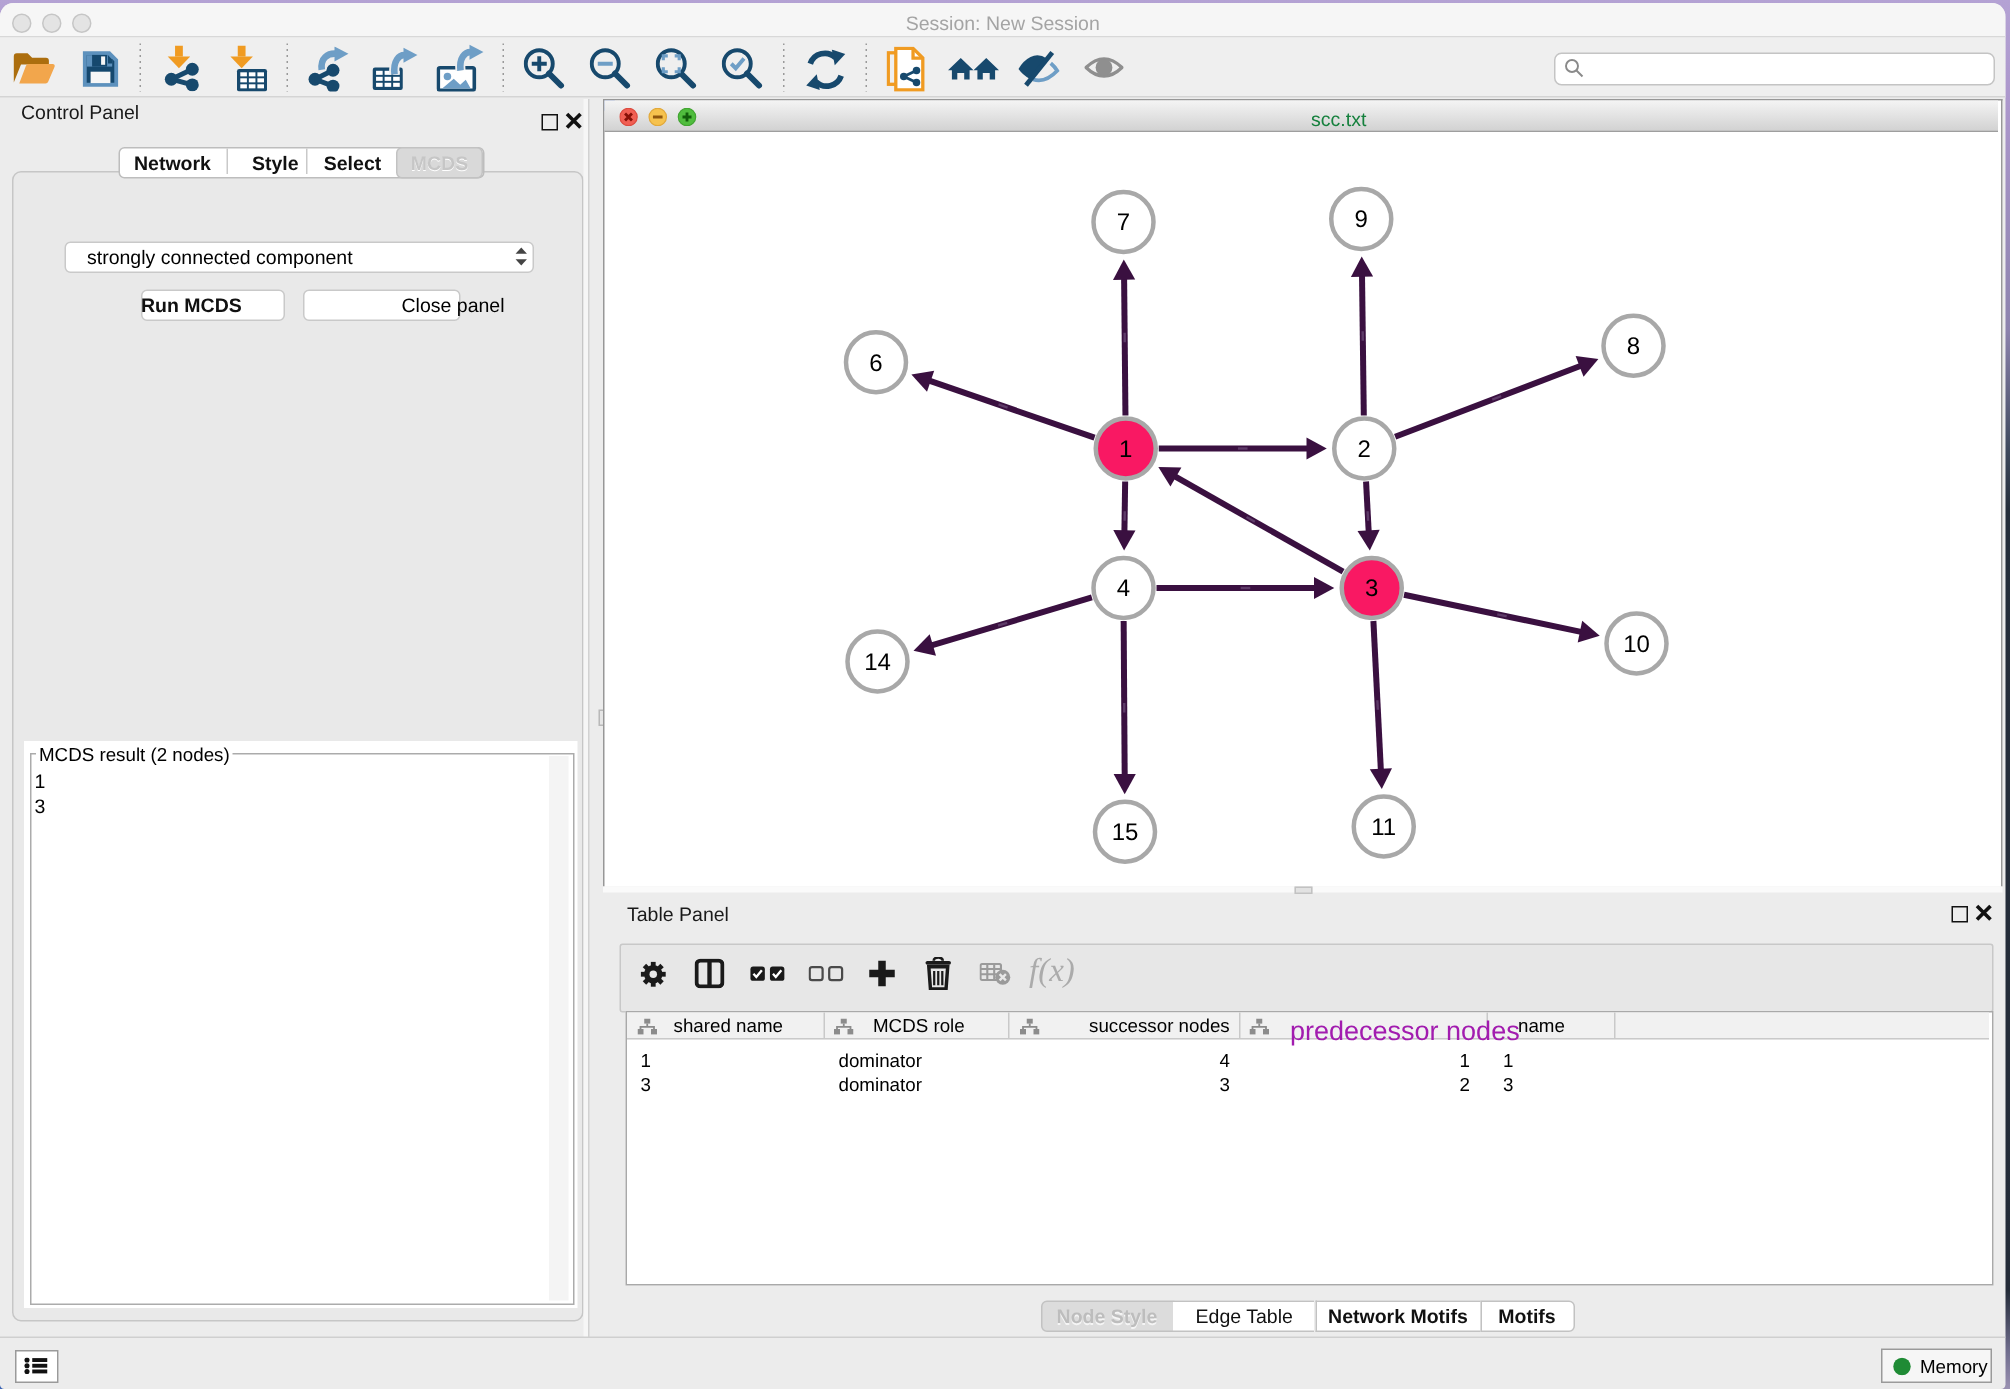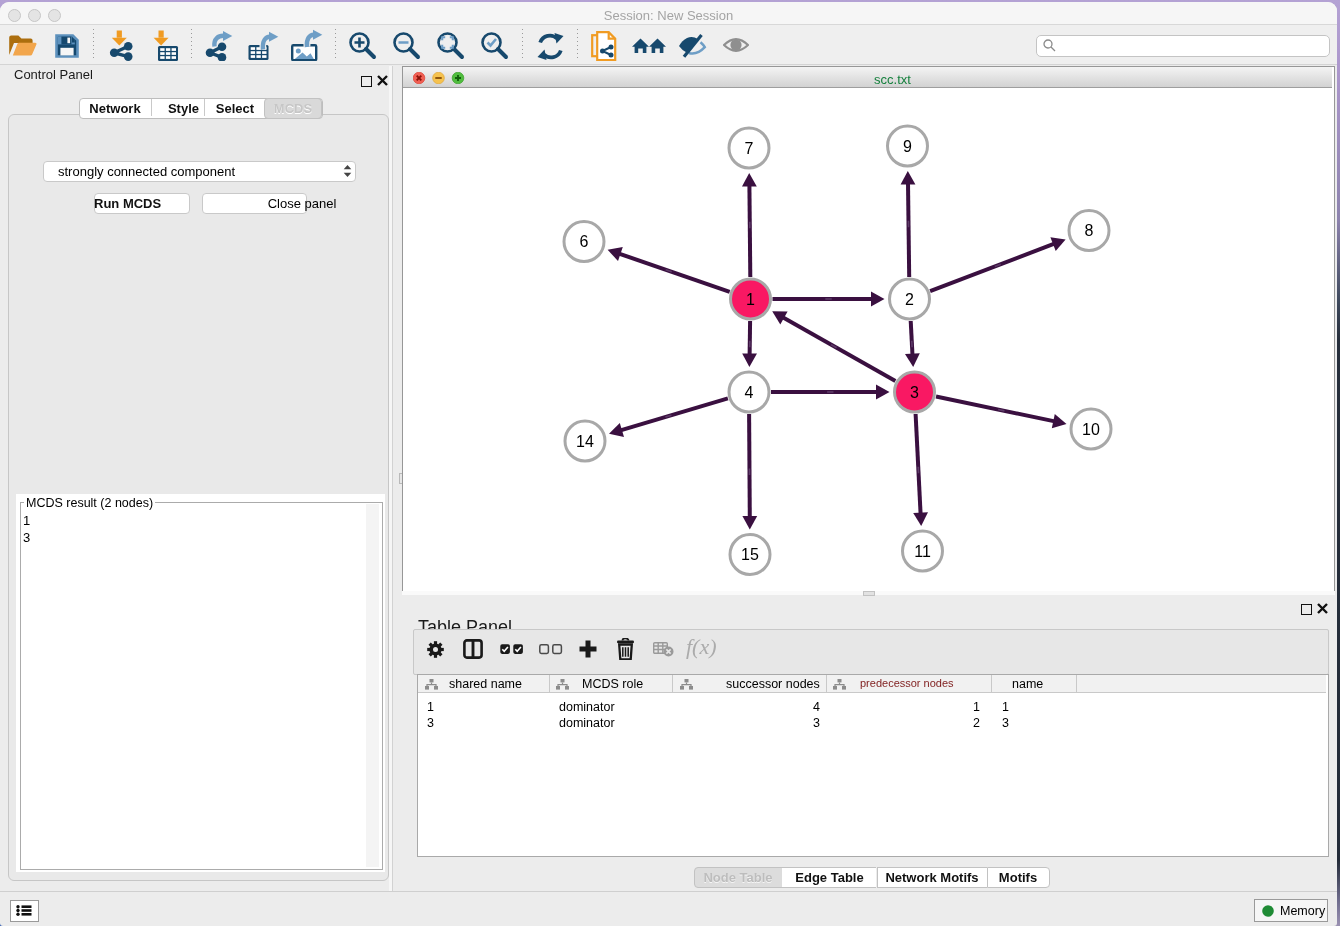--- a/index.html
+++ b/index.html
@@ -262,21 +262,21 @@
       <text x="688.0" y="347.5" text-anchor="middle" font-family="Liberation Sans, sans-serif" font-size="16px" fill="#000">10</text>
       <circle cx="519.5" cy="464.0" r="20" fill="#FFFFFF" stroke="#A8A8A8" stroke-width="3"></circle>
       <text x="519.5" y="469.5" text-anchor="middle" font-family="Liberation Sans, sans-serif" font-size="16px" fill="#000">11</text>
       <circle cx="182.0" cy="354.0" r="20" fill="#FFFFFF" stroke="#A8A8A8" stroke-width="3"></circle>
       <text x="182.0" y="359.5" text-anchor="middle" font-family="Liberation Sans, sans-serif" font-size="16px" fill="#000">14</text>
       <circle cx="347.0" cy="467.5" r="20" fill="#FFFFFF" stroke="#A8A8A8" stroke-width="3"></circle>
       <text x="347.0" y="473.0" text-anchor="middle" font-family="Liberation Sans, sans-serif" font-size="16px" fill="#000">15</text>
     </svg>
 <div class="abs" style="left:863px;top:589px;width:10px;height:3px;background:#E2E2E2;border:1px solid #C2C2C2;"></div>
 
-<div class="txt" style="left:418px;top:615px;font-size:18px;color:#1A1A1A;">Table Panel</div>
+<div class="txt" style="left:418px;top:600px;font-size:13px;color:#1A1A1A;">Table Panel</div>
 <div class="abs" style="left:1301px;top:602px;width:9px;height:9px;border:1.6px solid #111;"></div>
 <svg class="abs" style="left:1316px;top:600px" width="13" height="13">
       <path d="M2,2 L11,11 M11,2 L2,11" stroke="#111" stroke-width="2.4"></path>
     </svg>
 
 <div class="abs" style="left:413px;top:627px;width:914px;height:44px;background:#E7E7E7;border:1px solid #C8C8C8;border-radius:2px;"></div>
 <svg class="abs" style="left:427px;top:639px" width="17" height="17">
 <g fill="#1A1A1A">
 <circle cx="8.5" cy="8.5" r="6.1"></circle>
 <g transform="rotate(0 8.5 8.5)">
@@ -364,39 +364,39 @@
     </svg>
 <svg width="13" height="11" style="position:absolute;left:833px;top:677px">
       <rect x="4.5" y="0" width="4" height="3.4" fill="#8C8C8C"></rect>
       <path d="M6.5,3.4 V5.6 M2,8 V5.6 H11 V8" stroke="#8C8C8C" stroke-width="1.2" fill="none"></path>
       <rect x="0" y="7" width="4" height="3.6" fill="#8C8C8C"></rect>
       <rect x="9" y="7" width="4" height="3.6" fill="#8C8C8C"></rect>
     </svg>
 <div class="txt" style="left:449px;top:675px;font-size:12.5px;color:#000;">shared name</div>
 <div class="txt" style="left:582px;top:675px;font-size:12.5px;color:#000;">MCDS role</div>
 <div class="txt" style="left:702px;top:675px;font-size:12.5px;color:#000;margin-left:24px;">successor nodes</div>
-<div class="txt" style="left:860px;top:675px;font-size:11px;color:#7f1d1d;">predecessor nodes</div>
+<div class="txt" style="left:860px;top:675px;font-size:18px;color:#a21caf;">predecessor nodes</div>
 <div class="txt" style="left:1012px;top:675px;font-size:12.5px;color:#000;">name</div>
 <div class="txt" style="left:427px;top:698px;font-size:12.5px;color:#000;">1</div>
 <div class="txt" style="left:559px;top:698px;font-size:12.5px;color:#000;">dominator</div>
 <div class="txt" style="left:720px;top:698px;width:100px;text-align:right;font-size:12.5px;color:#000;">4</div>
 <div class="txt" style="left:880px;top:698px;width:100px;text-align:right;font-size:12.5px;color:#000;">1</div>
 <div class="txt" style="left:1002px;top:698px;font-size:12.5px;color:#000;">1</div>
 <div class="txt" style="left:427px;top:714px;font-size:12.5px;color:#000;">3</div>
 <div class="txt" style="left:559px;top:714px;font-size:12.5px;color:#000;">dominator</div>
 <div class="txt" style="left:720px;top:714px;width:100px;text-align:right;font-size:12.5px;color:#000;">3</div>
 <div class="txt" style="left:880px;top:714px;width:100px;text-align:right;font-size:12.5px;color:#000;">2</div>
 <div class="txt" style="left:1002px;top:714px;font-size:12.5px;color:#000;">3</div>
 
 <div class="abs" style="left:694px;top:865px;width:87px;height:19px;background:#DCDCDC;border:1px solid #C2C2C2;border-radius:4px 0 0 4px;"></div>
 <div class="abs" style="left:782px;top:865px;width:94px;height:19px;background:#FFF;border-top:1px solid #C2C2C2;border-bottom:1px solid #C2C2C2;"></div>
 <div class="abs" style="left:877px;top:865px;width:109px;height:19px;background:#FFF;border-top:1px solid #C2C2C2;border-bottom:1px solid #C2C2C2;border-left:1px solid #C2C2C2;"></div>
 <div class="abs" style="left:987px;top:865px;width:61px;height:19px;background:#FFF;border:1px solid #C2C2C2;border-left:1px solid #C2C2C2;border-radius:0 4px 4px 0;"></div>
-<div class="txt" style="left:694px;top:868px;width:88px;text-align:center;font-size:13px;font-weight:bold;color:#BDBDBD;text-shadow:0 1px 0 #F5F5F5;">Node Table</div>
-<div class="txt" style="left:782px;top:868px;width:95px;text-align:center;font-size:13px;font-weight:bold;color:#111;">Edge Table</div>
+<div class="txt" style="left:694px;top:868px;width:88px;text-align:center;font-size:13px;font-weight:bold;color:#BDBDBD;text-shadow:0 1px 0 #F5F5F5;">Node Style</div>
+<div class="txt" style="left:782px;top:868px;width:95px;text-align:center;font-size:13px;font-weight:normal;color:#111;">Edge Table</div>
 <div class="txt" style="left:877px;top:868px;width:110px;text-align:center;font-size:13px;font-weight:bold;color:#111;">Network Motifs</div>
 <div class="txt" style="left:987px;top:868px;width:62px;text-align:center;font-size:13px;font-weight:bold;color:#111;">Motifs</div>
 
 <div class="abs" style="left:0;top:889px;width:1337px;height:1px;background:#CFCFCF;"></div>
 <div class="abs" style="left:10px;top:898px;width:27px;height:20px;background:#FFF;border:1px solid #9A9A9A;"></div>
 <svg class="abs" style="left:16px;top:903px" width="16" height="11">
  <circle cx="2" cy="1.7" r="1.7" fill="#111"></circle>
       <circle cx="2" cy="5.5" r="1.7" fill="#111"></circle>
       <circle cx="2" cy="9.3" r="1.7" fill="#111"></circle>
  <rect x="5.5" y="0.4" width="10" height="2.6" fill="#111"></rect>

